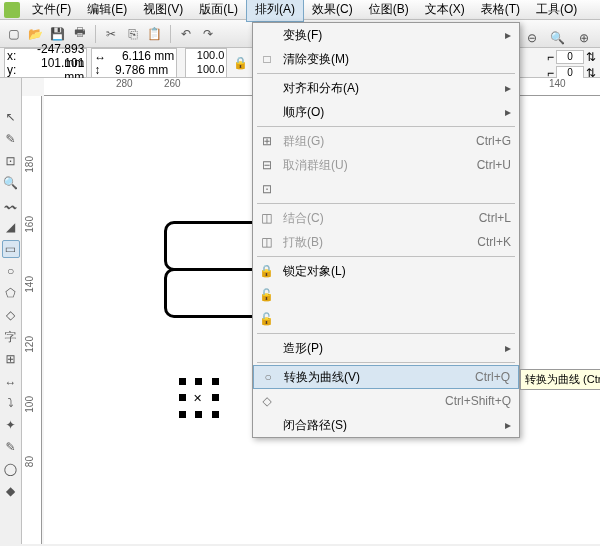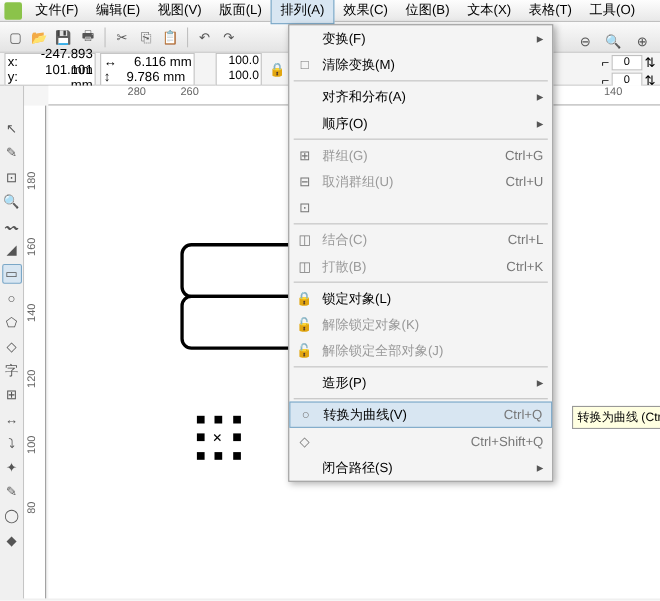--- a/index.html
+++ b/index.html
@@ -16,21 +16,21 @@
 .tbtn { width: 20px; height: 20px; display:flex; align-items:center; justify-content:center; color:#555; cursor:pointer; border-radius:2px; }
 .sep { width:1px; height:18px; background:#c0c0c0; margin:0 3px; }
 
 
 .propbar { height: 30px; background: #f4f4f4; display:flex; align-items:center; border-bottom:1px solid #c0c0c0; }
 .coord-box { display:flex; flex-direction:column; border:1px solid #c0c0c0; background:#fff; margin-left:4px; }
 .coord-row { display:flex; align-items:center; height:14px; font-size:11px; }
 .coord-row span { padding:0 2px; }
 .coord-val { width:68px; text-align:right; padding-right:2px; }
 .dim-box { display:flex; flex-direction:column; border:1px solid #c0c0c0; background:#fff; margin-left:4px; }
-.pct-box { display:flex; flex-direction:column; border:1px solid #c0c0c0; background:#fff; margin-left:19px; }
+.pct-box { display:flex; flex-direction:column; border:1px solid #c0c0c0; background:#fff; margin-left:8px; }
 .pct-box div { width:40px; text-align:right; font-size:11px; padding-right:2px; height:14px; }
 .lock-icon { margin-left:4px; }
 
 
 .workspace { position:relative; height: calc(546px - 22px - 28px - 30px); display:flex; }
 .left-tools { width:22px; background:#f0f0f0; display:flex; flex-direction:column; align-items:center; gap:4px; padding-top:30px; border-right:1px solid #c0c0c0; }
 .ltool { width:18px; height:18px; display:flex; align-items:center; justify-content:center; color:#555; cursor:pointer; border-radius:2px; }
 .ltool.sel { background:#d8e6f2; border:1px solid #7aa7c7; }
 .canvas-area { flex:1; position:relative; background:#f5f5f5; }
 .ruler-h { position:absolute; top:0; left:22px; right:0; height:18px; background:#fff; border-bottom:1px solid #999; display:flex; overflow:hidden; }
@@ -43,21 +43,21 @@
 .shape-rects .r + .r { margin-top:-3px; }
 .sel-object { position:absolute; left:135px; top:282px; }
 .sel-object .handles { position:relative; width:40px; height:40px; }
 .handle { position:absolute; width:7px; height:7px; background:#000; }
 .h-tl{top:0;left:0}.h-t{top:0;left:16px}.h-tr{top:0;right:0}
 .h-l{top:16px;left:0}.h-r{top:16px;right:0}
 .h-bl{bottom:0;left:0}.h-b{bottom:0;left:16px}.h-br{bottom:0;right:0}
 .center-x { position:absolute; top:14px; left:14px; font-size:11px; }
 
 
-.dropdown { position:absolute; top:22px; left:252px; width:241px; background:#f4f4f4; border:1px solid #999; box-shadow:2px 2px 6px rgba(0,0,0,0.3); z-index:100;margin-left:10px; }
+.dropdown { position:absolute; top:22px; left:252px; width:268px; background:#f4f4f4; border:1px solid #999; box-shadow:2px 2px 6px rgba(0,0,0,0.3); z-index:100; }
 .dropdown .dm-item { display:flex; align-items:center; height:24px; padding:0 8px 0 30px; position:relative; cursor:pointer; }
 .dropdown .dm-item.disabled { color:#999; }
 .dropdown .dm-item.hover { background:#d8e6f2; border:1px solid #7aa7c7; }
 .dropdown .dm-sep { height:1px; background:#c0c0c0; margin:2px 4px; }
 .dropdown .dm-icon { position:absolute; left:6px; width:16px; height:16px; display:flex; align-items:center; justify-content:center; color:#777; }
 .dropdown .dm-arrow { margin-left:auto; color:#555; }
 .dropdown .dm-short { margin-left:auto; color:#777; font-size:12px; }
 
 .tooltip { position:absolute; top:369px; left:520px; background:#ffffe1; border:1px solid #999; padding:2px 4px; font-size:11px; white-space:nowrap; z-index:200; }
 
@@ -245,25 +245,23 @@
       <span>打散(B)</span>
       <span class="dm-short">Ctrl+K</span>
     </div>
     <div class="dm-sep"></div>
     <div class="dm-item">
       <span class="dm-icon">🔒</span>
       <span>锁定对象(L)</span>
     </div>
     <div class="dm-item disabled">
       <span class="dm-icon">🔓</span>
-      <span>解除锁定对象(K)</span>
     </div>
     <div class="dm-item disabled">
       <span class="dm-icon">🔓</span>
-      <span>解除锁定全部对象(J)</span>
     </div>
     <div class="dm-sep"></div>
     <div class="dm-item">
       <span>造形(P)</span>
       <span class="dm-arrow">▸</span>
     </div>
     <div class="dm-sep"></div>
     <div class="dm-item hover">
       <span class="dm-icon">○</span>
       <span>转换为曲线(V)</span>

